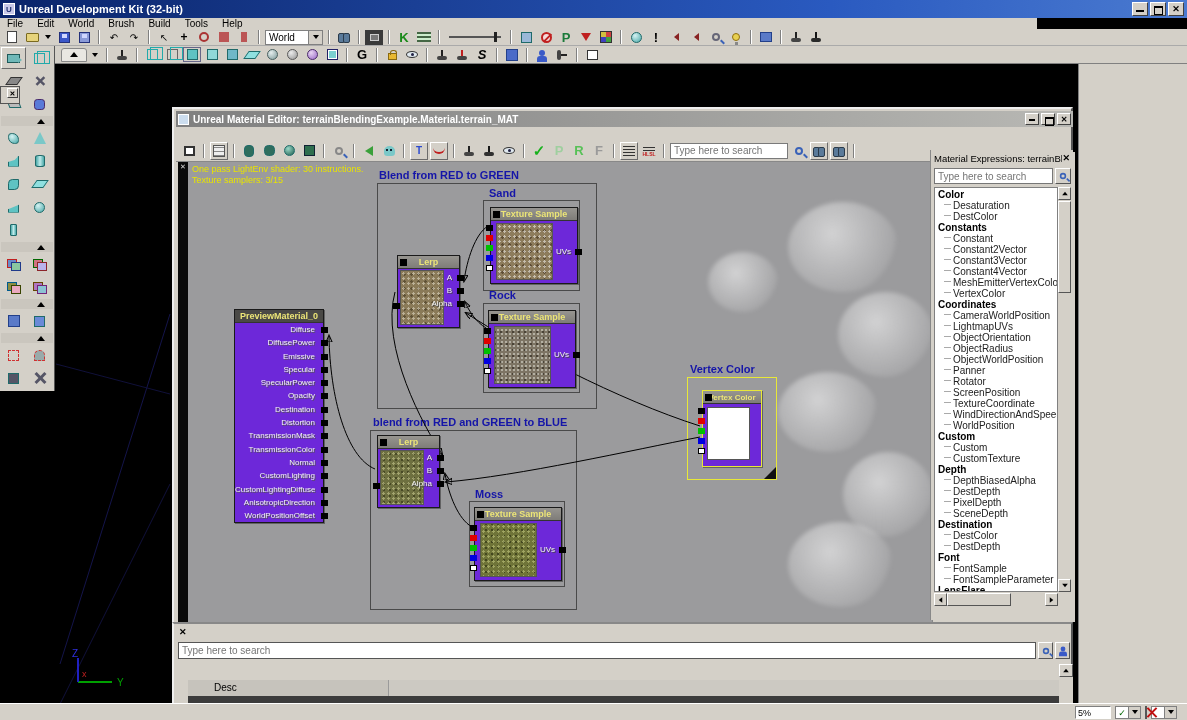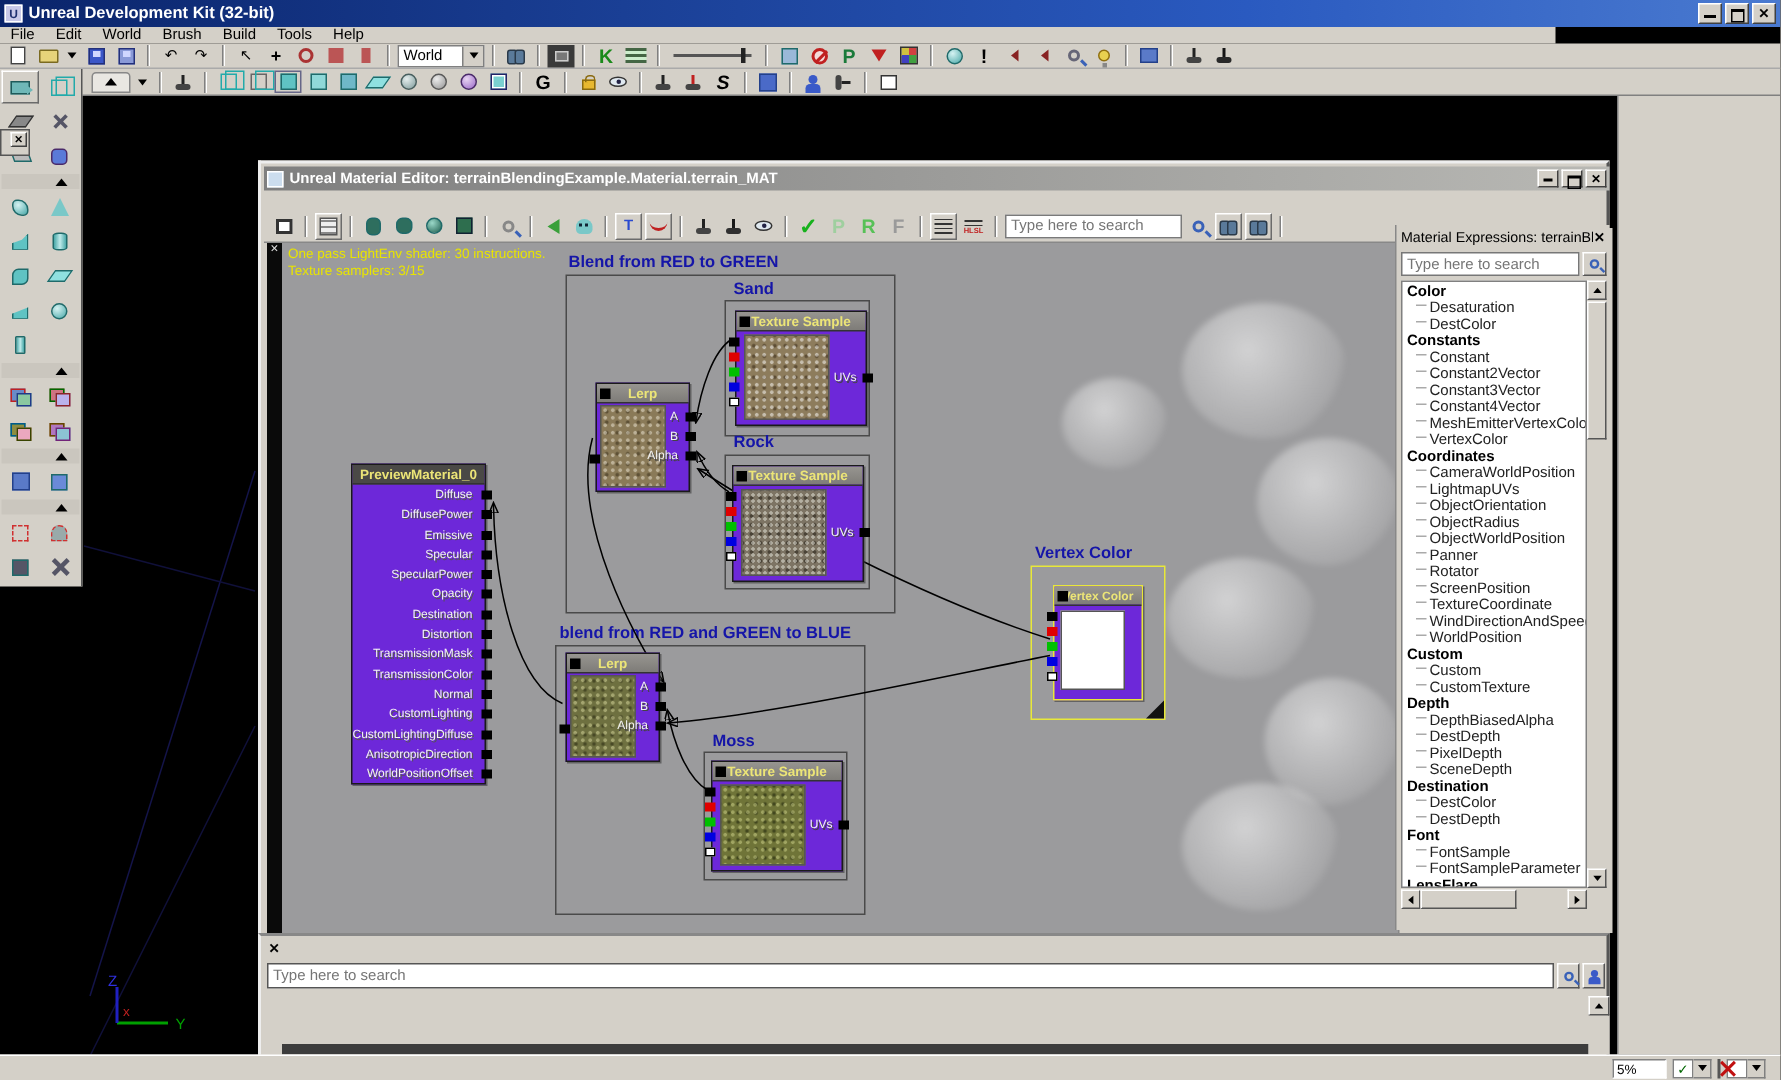--- a/index.html
+++ b/index.html
@@ -895,20 +895,25 @@
   <div class="phdr">
     <span style="font-size:9px;font-weight:bold;margin-right:2px">✕</span>
   </div>
   <input id="props-search" class="sunken" placeholder="Type here to search" style="">
   <div class="mini-btn" style="left:864px">
       <span class="i-mag" style="transform:scale(.8)"></span>
     </div>
   <div class="mini-btn" style="left:881px">
       <span class="i-person" style="transform:scale(.8)"></span>
     </div>
+  <div id="desc-row">
+    <span class="lbl">Desc</span>
+    <span class="divider"></span>
+    <span class="val"></span>
+  </div>
   <div id="props-darkbar"></div>
   <div id="props-vscroll">
     <div class="scroll-btn" style="width:14px">
         <span class="up-tri" style="transform:scale(.7)"></span>
       </div>
   </div>
 </div>
 
 <div id="statusbar" class="chrome">
   <div class="zoombox sunken">5%</div>

